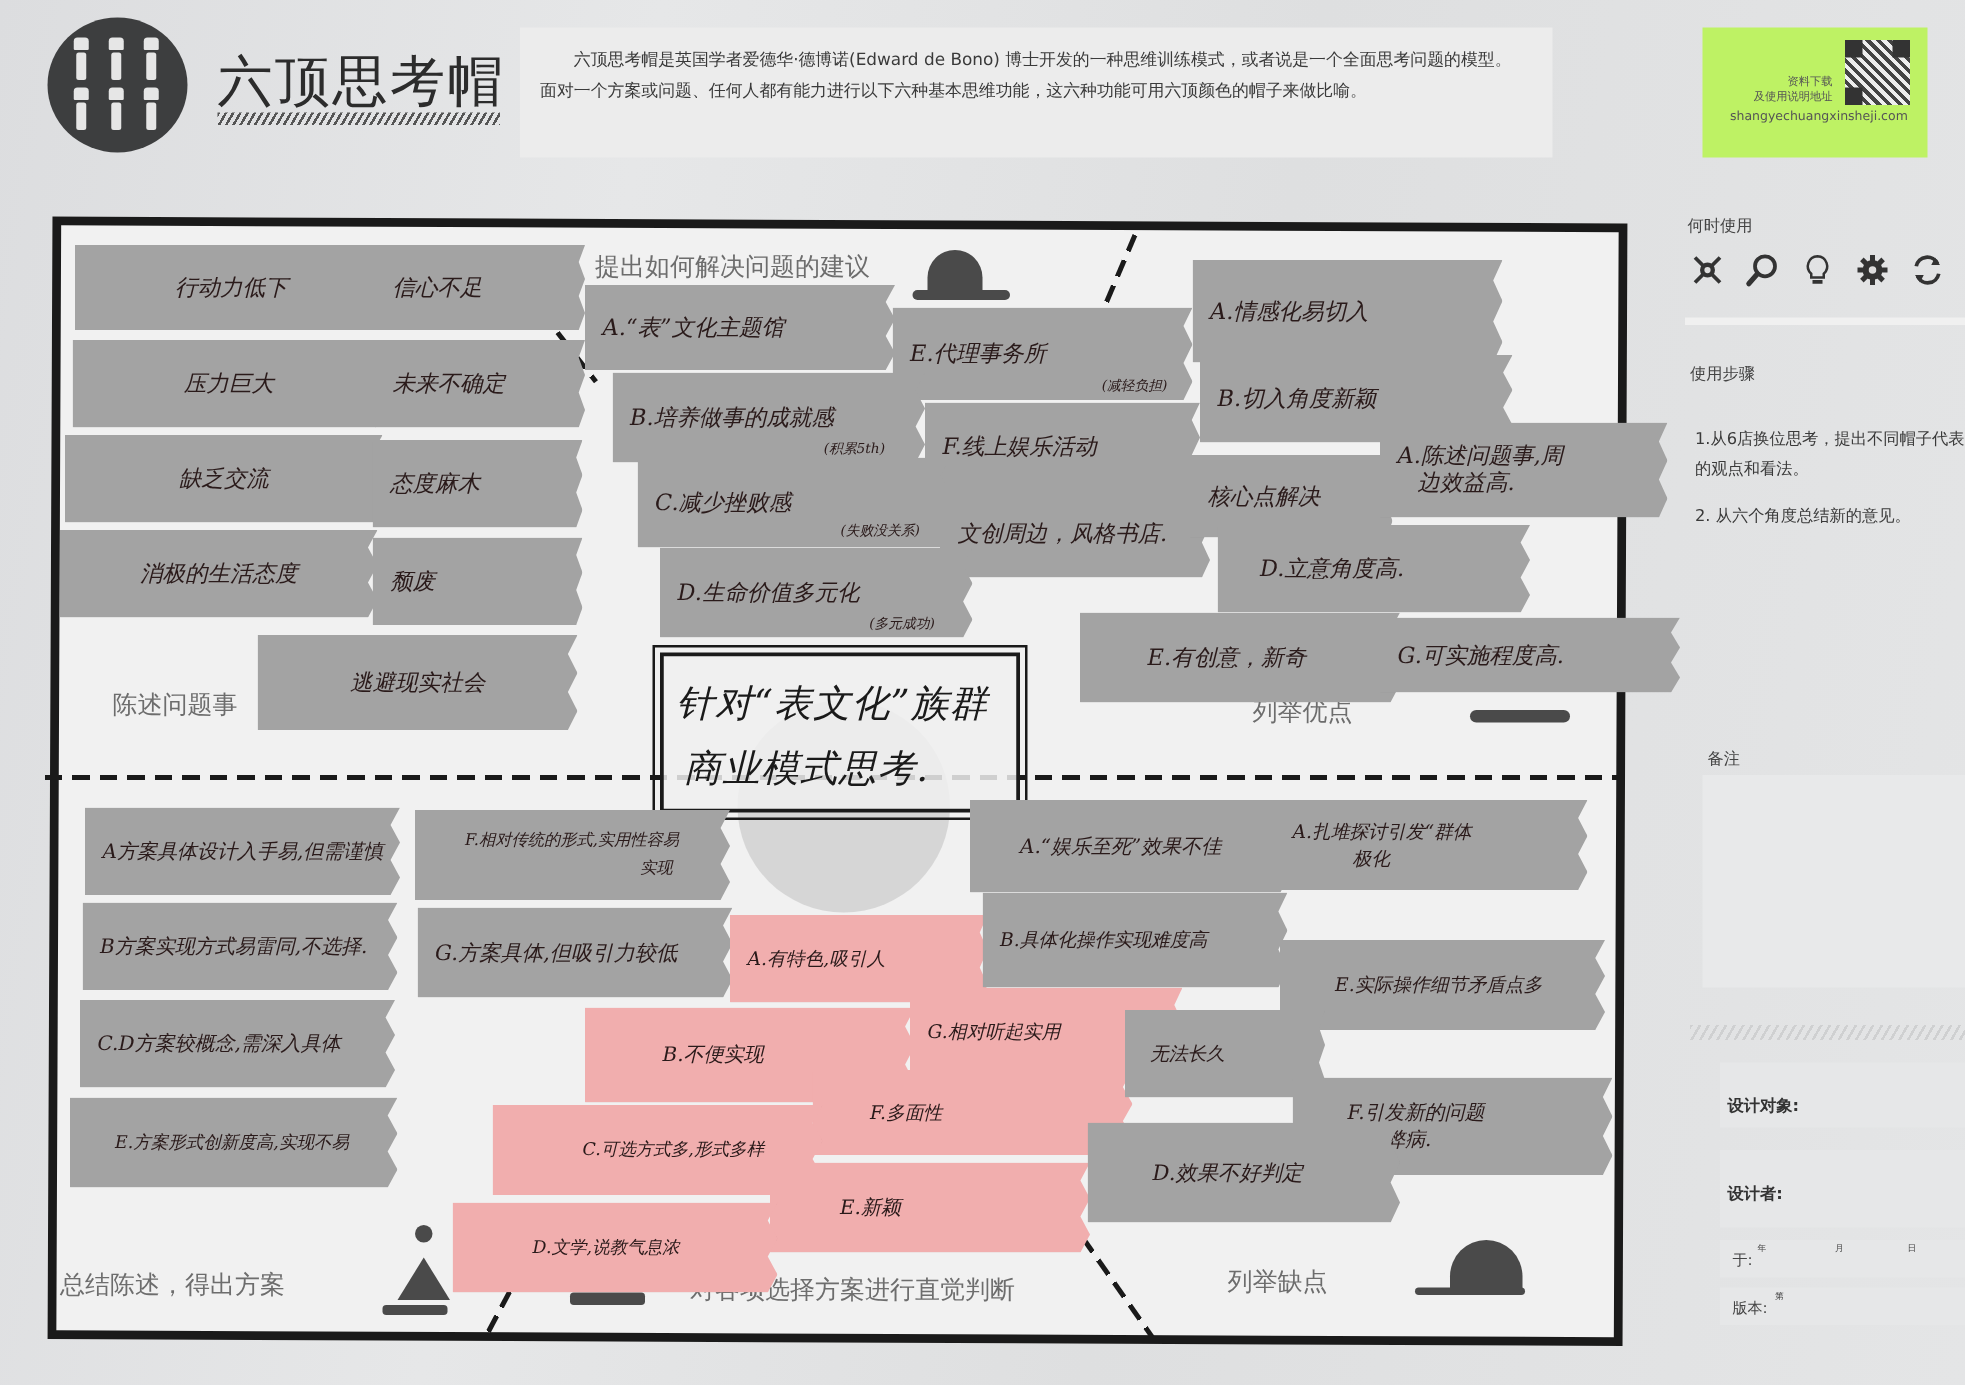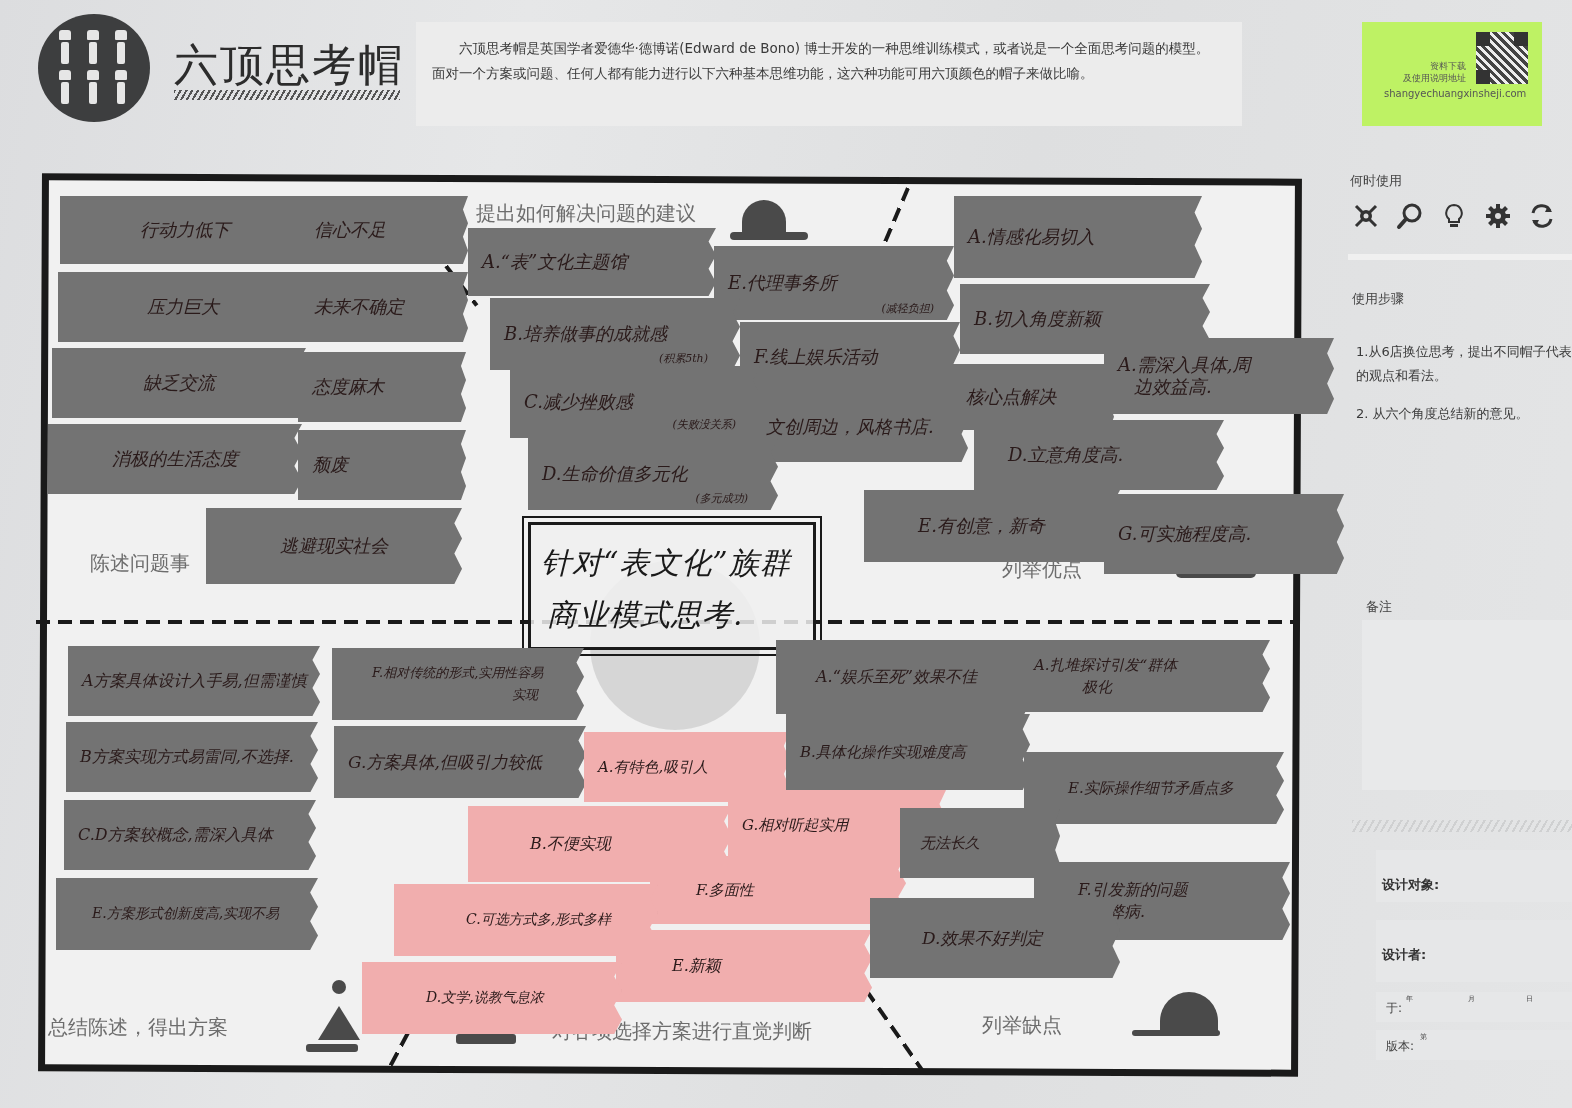--- a/index.html
+++ b/index.html
@@ -96,21 +96,21 @@
     border-radius: 50%; background: #cfcfcf; opacity: .8;
   }
   .center-text {
     position: absolute; left: 10px; font-size: 30px; color: #1a1a1a; letter-spacing: 1px;
     font-family: "DejaVu Serif", serif; font-style: italic;
   }
 
   
   .note {
     position: absolute;
-    background: #737373;
+    background: #a3a3a3;
     color: #2a1a1a;
     font-size: 18px;
     font-family: "DejaVu Serif", "Liberation Serif", serif;
     font-style: italic;
     display: flex; align-items: center;
     padding: 0 14px;
     white-space: nowrap;
     clip-path: polygon(0 0, 100% 0, 97% 20%, 100% 40%, 97% 60%, 100% 80%, 97% 100%, 0 100%);
     box-shadow: 0 1px 1px rgba(0,0,0,.08);
   }
@@ -267,30 +267,30 @@
 <div class="note" style="left:510px;top:366px;width:250px;height:72px;">
   <span>C.减少挫败感</span>
   <span class="sub" style="right:24px;bottom:6px;">(失败没关系)</span>
 </div>
 <div class="note" style="left:752px;top:392px;width:216px;height:70px;">文创周边，风格书店.</div>
 <div class="note" style="left:528px;top:438px;width:250px;height:72px;">
   <span>D.生命价值多元化</span>
   <span class="sub" style="right:30px;bottom:4px;">(多元成功)</span>
 </div>
 
-<div class="note" style="left:954px;top:196px;width:248px;height:82px;font-style:italic;">A.情感化易切入</div>
+<div class="note" style="left:954px;top:208px;width:248px;height:82px;font-style:italic;">A.情感化易切入</div>
 <div class="note" style="left:960px;top:284px;width:250px;height:70px;">B.切入角度新颖</div>
 <div class="note" style="left:952px;top:364px;width:162px;height:66px;">核心点解决</div>
 <div class="note two" style="left:1104px;top:338px;width:230px;height:76px;">
-  <span>A.需深入具体,周</span>
+  <span>A.陈述问题事,周</span>
   <span style="padding-left:16px;">边效益高.</span>
 </div>
 <div class="note" style="left:974px;top:420px;width:250px;height:70px;padding-left:34px;">D.立意角度高.</div>
 <div class="note" style="left:864px;top:490px;width:256px;height:72px;padding-left:54px;">E.有创意，新奇</div>
-<div class="note" style="left:1104px;top:494px;width:240px;height:80px;font-style:italic;">G.可实施程度高.</div>
+<div class="note" style="left:1104px;top:494px;width:240px;height:60px;font-style:italic;">G.可实施程度高.</div>
 
 <div class="note" style="left:68px;top:646px;width:252px;height:70px;font-size:16px;">A方案具体设计入手易,但需谨慎</div>
 <div class="note" style="left:66px;top:722px;width:252px;height:70px;font-size:16px;">B方案实现方式易雷同,不选择.</div>
 <div class="note" style="left:64px;top:800px;width:252px;height:70px;font-size:16px;">C.D方案较概念,需深入具体</div>
 <div class="note" style="left:56px;top:878px;width:262px;height:72px;font-size:14px;padding-left:36px;">E.方案形式创新度高,实现不易</div>
 <div class="note two" style="left:332px;top:648px;width:252px;height:72px;font-size:13px;padding-left:40px;">
   <span>F.相对传统的形式,实用性容易</span>
   <span style="padding-left:140px;">实现</span>
 </div>
 <div class="note" style="left:334px;top:726px;width:252px;height:72px;font-size:17px;">G.方案具体,但吸引力较低</div>

